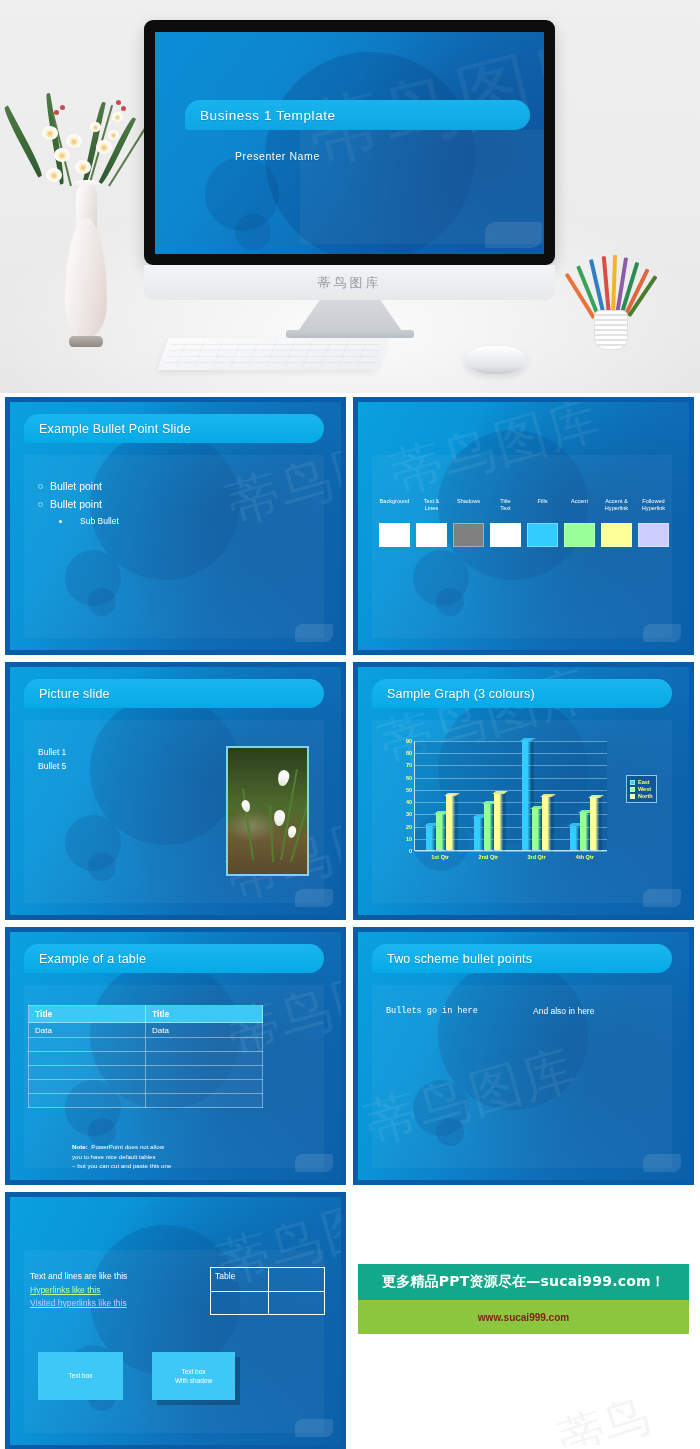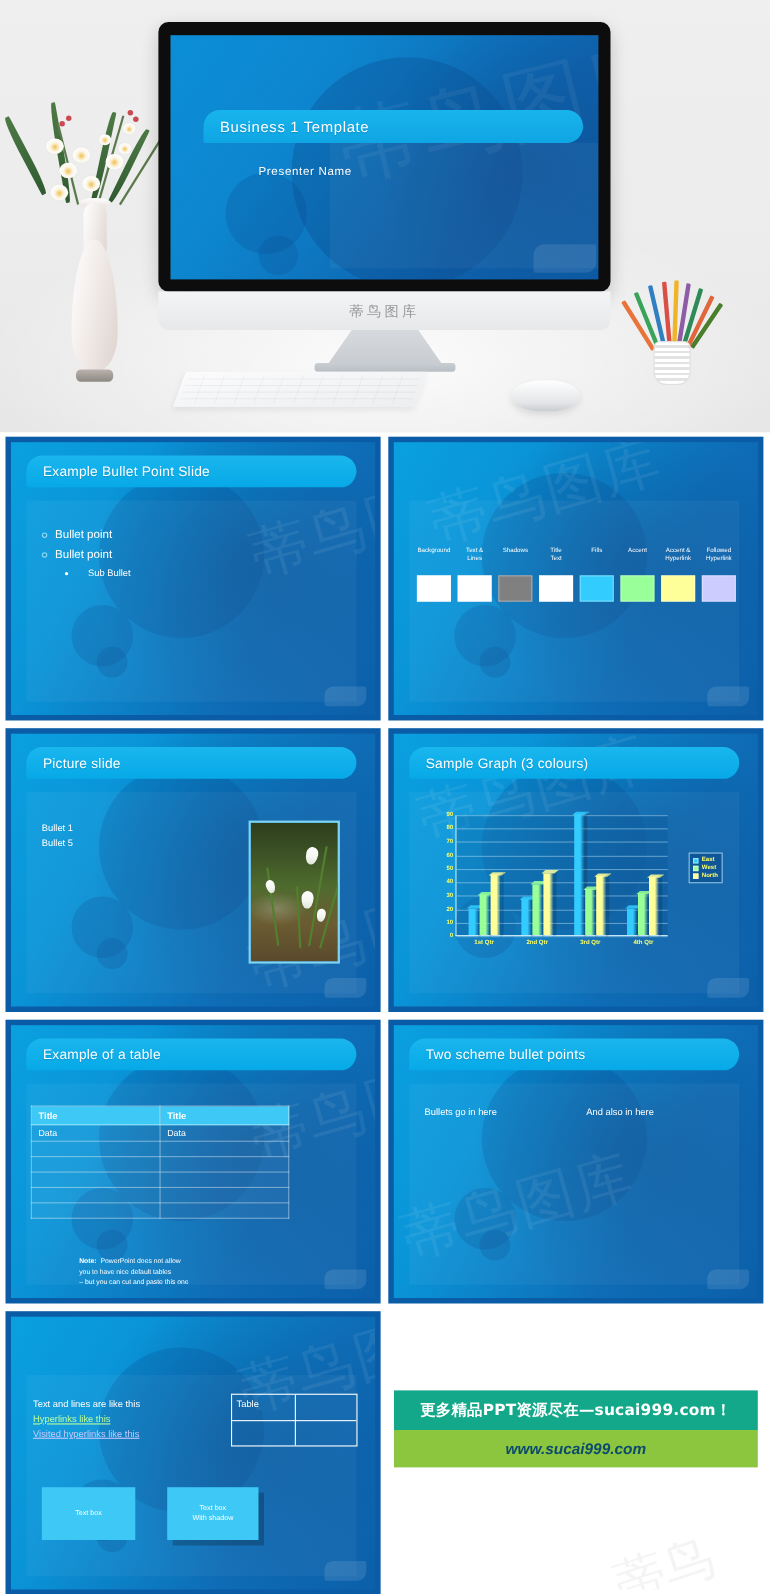--- a/index.html
+++ b/index.html
@@ -389,21 +389,21 @@
   }
   .ad-band-teal span {
     color: #ffffff; font-size: 14px; font-weight: bold;
     font-family: "DejaVu Sans", sans-serif; letter-spacing: 0.2px;
   }
   .ad-band-green {
     position: absolute; left: 0; top: 103px; width: 100%; height: 34px;
     background: #8cc63f;
     display: flex; align-items: center; justify-content: center;
   }
-  .ad-band-green span { color: #0c4a6e; font-size: 14px; font-weight: bold; font-style: italic; }
+  .ad-band-green span { color: #7f1d1d; font-size: 10px; font-weight: bold; }
   .ad-wm {
     position: absolute; left: 200px; bottom: -14px;
     font-family: "DejaVu Sans", sans-serif;
     font-size: 46px; color: rgba(0,0,0,0.045);
     transform: rotate(-18deg); white-space: nowrap;
   }
 </style>
 </head>
 <body>
 
@@ -766,21 +766,21 @@
     <div class="slide">
       <div class="slide-inner">
         <div class="orb o1"></div>
         <div class="orb o2"></div>
         <div class="orb o3"></div>
         <div class="slide-wm" style="left:5px; top:130px;">蒂鸟图库</div>
         <div class="content-panel"></div>
         <div class="slide-title">
           <span>Two scheme bullet points</span>
         </div>
-        <div class="col-text" style="left:28px; top:74px;">Bullets go in here</div>
+        <div class="col-text" style="left:28px; top:74px;font-family:Liberation Mono, monospace;">Bullets go in here</div>
         <div class="col-text" style="left:175px; top:74px;">And also in here</div>
         <div class="leaf-badge"></div>
       </div>
     </div>
 
     <div class="slide">
       <div class="slide-inner">
         <div class="orb o1"></div>
         <div class="orb o2"></div>
         <div class="orb o3"></div>

